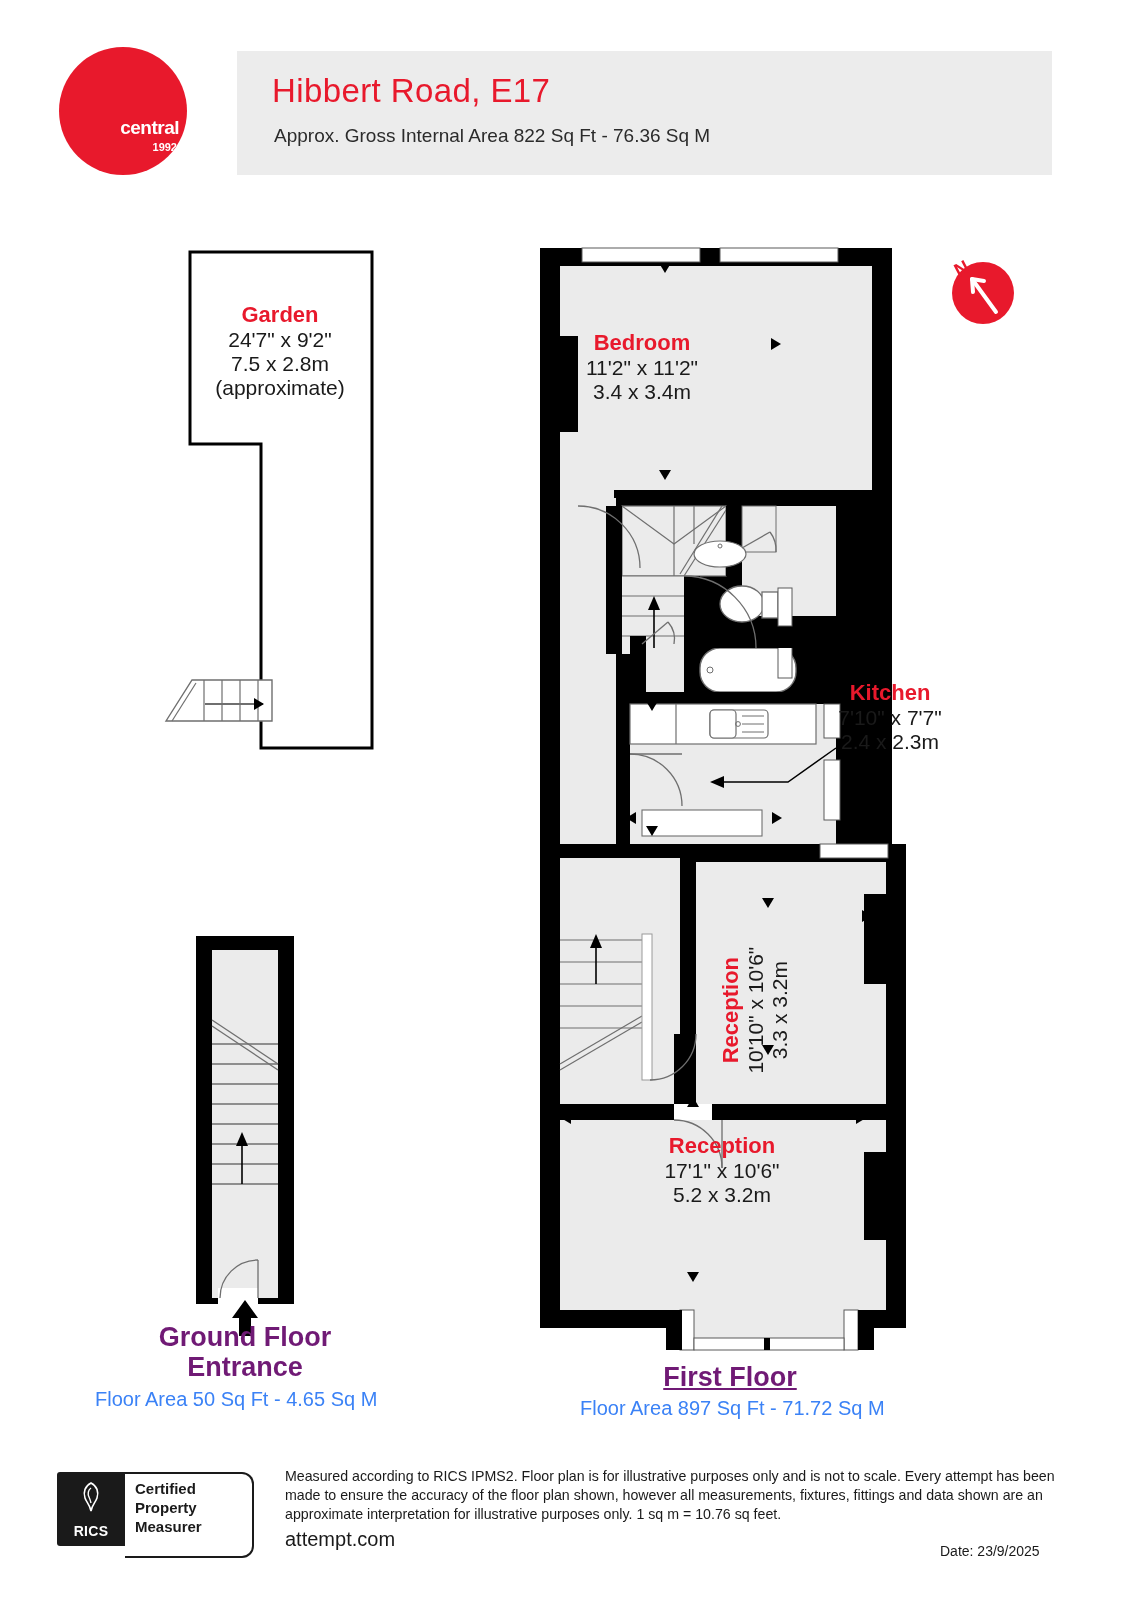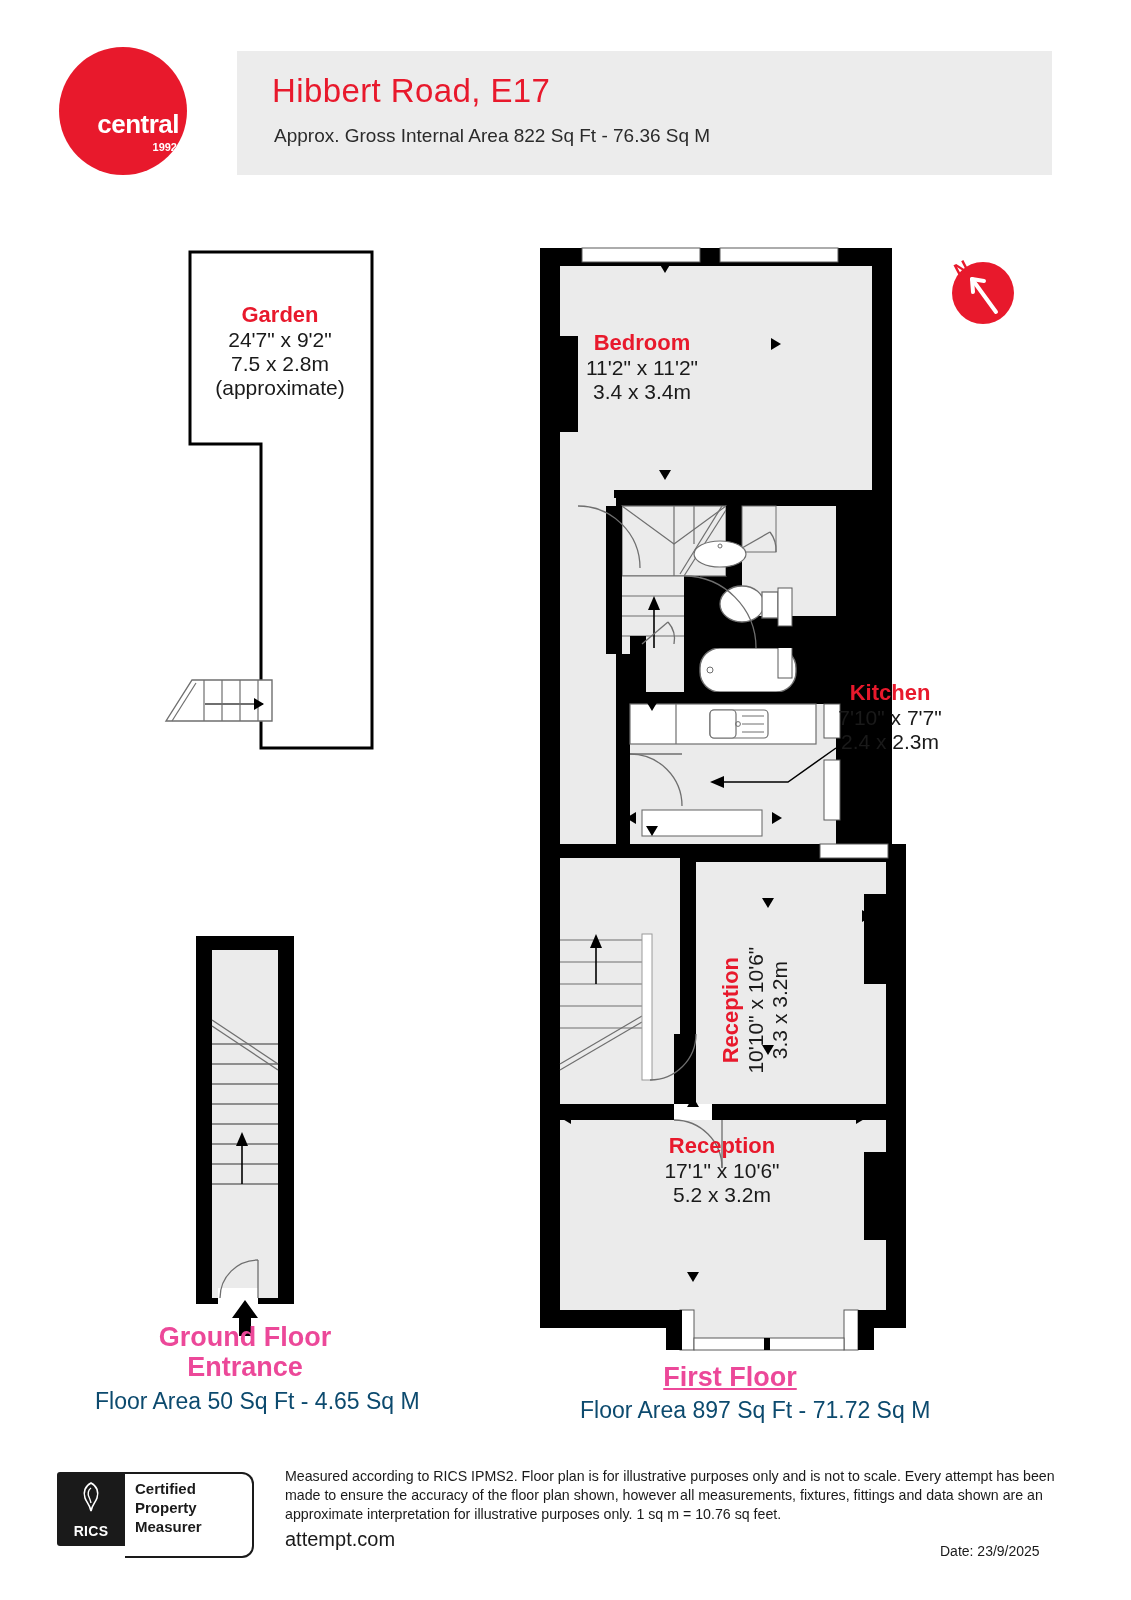--- a/index.html
+++ b/index.html
@@ -25,21 +25,21 @@
   #logo-circle {
     left: 59px; top: 47px; width: 128px; height: 128px;
     border-radius: 50%;
     background: #e8192c;
     overflow: hidden;
   }
   #logo-wordmark {
     position: absolute;
     right: 8px; bottom: 38px;
     color: #ffffff;
-    font-size: 26px;
+    font-size: 19px;
     font-weight: 700;
     letter-spacing: -0.5px;
     line-height: 1;
     text-align: right;
   }
   #logo-year {
     position: absolute;
     right: 10px; bottom: 22px;
     color: #ffffff;
     font-size: 11px;
@@ -91,28 +91,28 @@
     font-size: 19px;
     font-weight: 700;
     transform: rotate(-28deg);
   }
 
   
   .floor-title {
     text-align: center;
     font-size: 27px;
     font-weight: 700;
-    color: #ec4899;
+    color: #701a75;
     line-height: 1.12;
     white-space: nowrap;
   }
   .floor-area {
     text-align: left;
-    font-size: 23px;
-    color: #0c4a6e;
+    font-size: 20px;
+    color: #3b82f6;
     white-space: nowrap;
   }
 
   
   #rics-badge {
     left: 57px; top: 1472px; width: 197px; height: 74px;
   }
   #rics-black {
     left: 0; top: 0; width: 68px; height: 74px;
     background: #1a1a1a;

